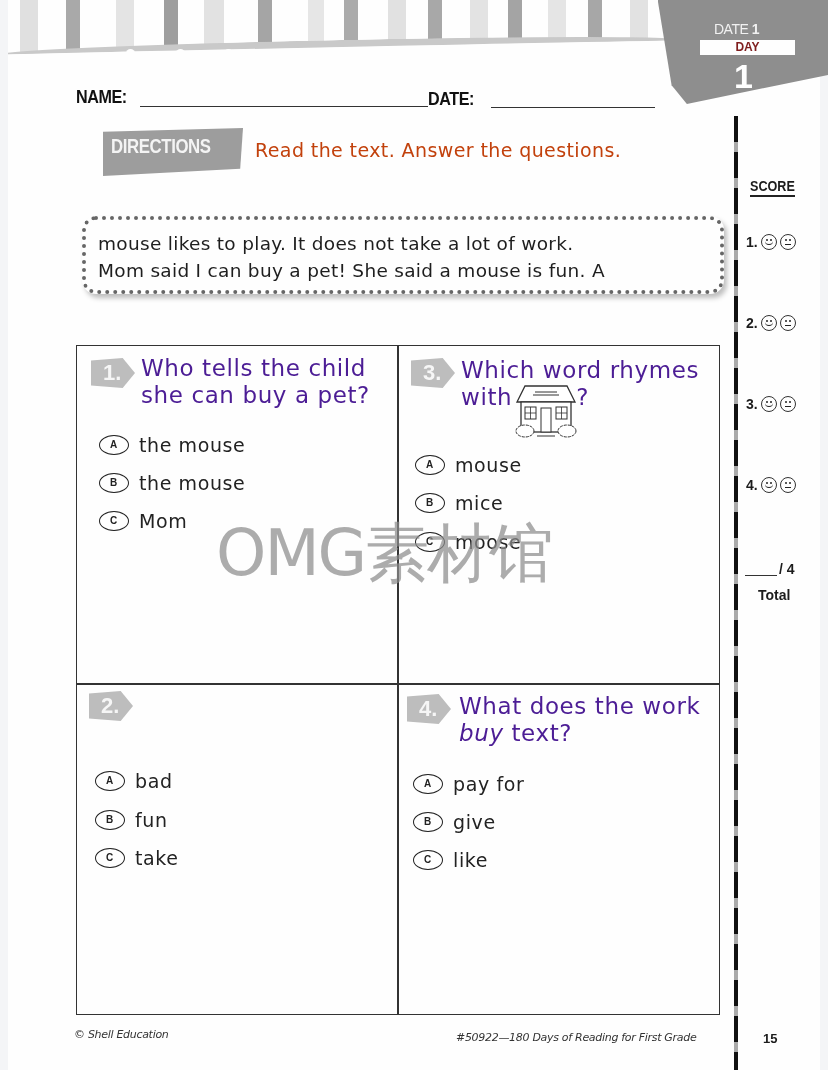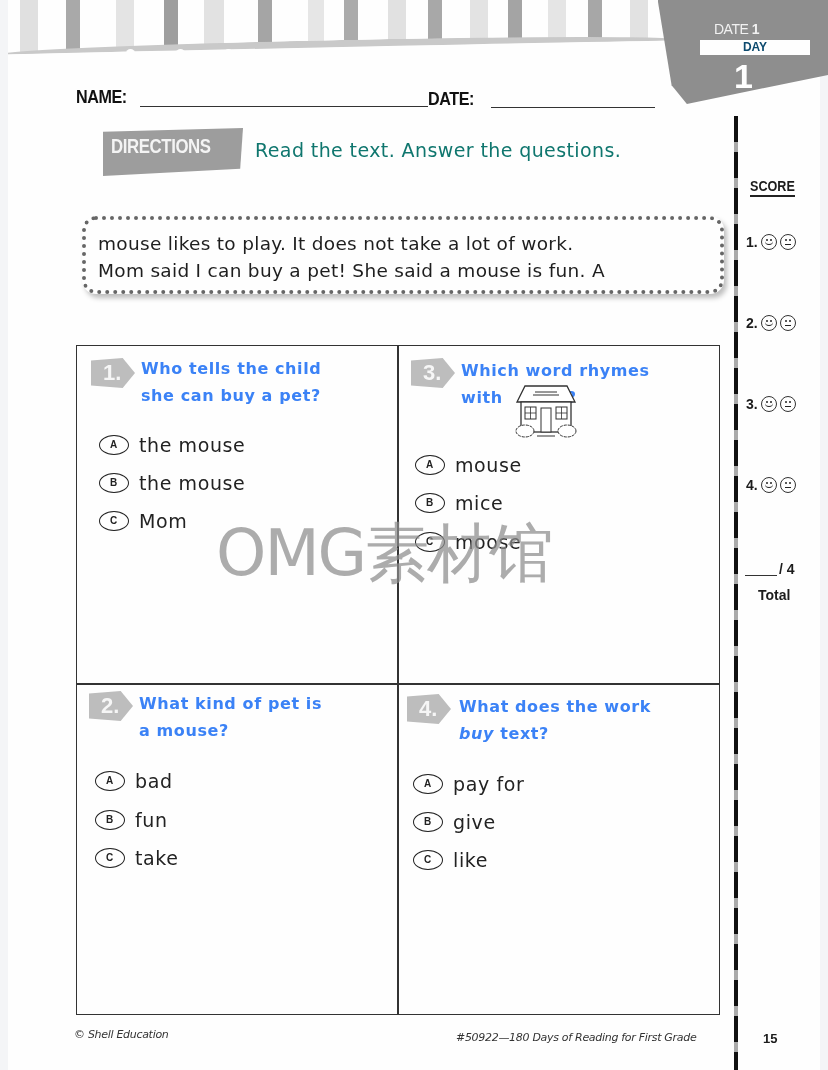--- a/index.html
+++ b/index.html
@@ -12,32 +12,32 @@
   .banner { position: absolute; left: 0; top: 0; width: 660px; height: 62px; overflow: hidden; }
   .stripe { position: absolute; top: 0; height: 56px; }
   .banner-wave { position: absolute; left: -10px; top: 40px; width: 690px; height: 30px; background: #fefefe; border-top: 7px solid #c9c9c9; border-radius: 60% 60% 0 0 / 30% 30% 0 0; transform: rotate(-1.2deg); }
   .dot { position: absolute; width: 9px; height: 9px; border-radius: 50%; background: #fefefe; top: 49px; }
 
   
   .daytag { position: absolute; left: 650px; top: 0; width: 170px; height: 104px; background: #8e8e8e;
             clip-path: polygon(0 0, 100% 0, 100% 72%, 17% 100%, 8% 82%, 0 2%); }
   .week { position: absolute; left: 706px; top: 21px; font-family: "Liberation Sans", sans-serif; color: #f1f1f1; font-size: 14px; letter-spacing: -0.5px; }
   .week b { font-weight: bold; }
-  .daybar { position: absolute; left: 692px; top: 40px; width: 110px; height: 15px; background: #fefefe; color: #0c4a6e; font-family: "Liberation Sans", sans-serif; font-weight: bold; font-size: 12px; text-align: center; line-height: 15px; }
+  .daybar { position: absolute; left: 692px; top: 40px; width: 95px; height: 15px; background: #fefefe; color: #7f1d1d; font-family: "Liberation Sans", sans-serif; font-weight: bold; font-size: 12px; text-align: center; line-height: 15px; }
   .daynum { position: absolute; left: 726px; top: 58px; color: #fefefe; font-family: "Liberation Sans", sans-serif; font-weight: bold; font-size: 34px; line-height: 36px; }
 
   
   .label-bold { position: absolute; font-family: "Liberation Sans", sans-serif; font-weight: bold; font-size: 19px; letter-spacing: -0.5px; transform: scaleX(0.85); transform-origin: left; color: #111; }
   .line { position: absolute; height: 1px; background: #333; }
 
   
   .dir-badge { position: absolute; left: 95px; top: 128px; width: 140px; height: 48px; background: #9d9d9d;
                clip-path: polygon(0 8%, 100% 0, 98% 85%, 0 100%); color: #f4f4f4; font-family: "Liberation Sans", sans-serif; font-weight: bold; font-size: 21px; padding: 6px 0 0 8px; letter-spacing: -0.5px; }
   .dir-badge span { display: inline-block; transform: scaleX(0.8); transform-origin: left; }
-  .dir-text { position: absolute; left: 247px; top: 139px; font-size: 19px; letter-spacing: 0.4px; color: #0f766e; }
+  .dir-text { position: absolute; left: 247px; top: 139px; font-size: 19px; letter-spacing: 0.4px; color: #c2410c; }
 
   
   .passage { position: absolute; left: 74px; top: 216px; width: 642px; height: 78px; border: 4px dotted #666; border-radius: 14px; box-shadow: 3px 4px 5px rgba(0,0,0,0.25); padding: 10px 10px 0 12px; font-size: 18.5px; line-height: 27px; color: #1e1e1e; letter-spacing: 0.3px; }
 
   
   .dash-line { position: absolute; left: 726px; top: 116px; width: 4px; height: 954px;
                background: repeating-linear-gradient(to bottom, #111 0 26px, #aaa 26px 36px); }
   .score-title { position: absolute; left: 742px; top: 178px; font-family: "Liberation Sans", sans-serif; font-weight: bold; font-size: 14px; border-bottom: 2px solid #222; padding-bottom: 1px; transform: scaleX(0.9); transform-origin: left; }
   .score-item { position: absolute; left: 738px; font-family: "Liberation Sans", sans-serif; font-weight: bold; font-size: 14px; display: flex; align-items: center; gap: 1px; }
   .face { display: inline-block; width: 16px; height: 16px; border: 1.3px solid #333; border-radius: 50%; position: relative; margin-left: 2px; }
@@ -50,21 +50,21 @@
   .total-lbl { position: absolute; left: 750px; top: 587px; font-family: "Liberation Sans", sans-serif; font-weight: bold; font-size: 14px; }
 
   
   .grid { position: absolute; left: 68px; top: 345px; width: 644px; height: 670px; border: 1.5px solid #333; }
   .vline { position: absolute; left: 320px; top: 0; width: 1.5px; height: 100%; background: #333; }
   .hline { position: absolute; left: 0; top: 337px; width: 100%; height: 1.5px; background: #333; }
   .cell { position: absolute; width: 320px; height: 335px; }
   .qbadge { position: absolute; width: 44px; height: 30px; background: #bdbdbd;
             clip-path: polygon(0 8%, 72% 0, 100% 50%, 72% 100%, 0 92%); color: #f6f6f6;
             font-family: "Liberation Sans", sans-serif; font-weight: bold; font-size: 22px; padding-left: 12px; line-height: 30px; }
-  .qtext { position: absolute; font-size: 16px; line-height: 27px; letter-spacing: 0.6px; color: #3b82f6; font-weight: bold; }
+  .qtext { position: absolute; font-size: 23px; line-height: 27px; letter-spacing: 0.6px; color: #4c1d95; }
   .qtext i { font-style: italic; }
   .opt { position: absolute; display: flex; align-items: center; font-size: 19px; letter-spacing: 0.6px; color: #222; }
   .bubble { width: 30px; height: 20px; border: 1.4px solid #222; border-radius: 50%; font-family: "Liberation Sans", sans-serif; font-weight: bold; font-size: 10px; text-align: center; line-height: 18px; margin-right: 10px; }
 
   .house { position: absolute; left: 116px; top: 36px; }
 
   
   .footer-left { position: absolute; left: 66px; top: 1028px; font-size: 11px; font-style: italic; color: #333; font-family: "DejaVu Sans", sans-serif; letter-spacing: -0.3px; }
   .footer-mid { position: absolute; left: 448px; top: 1031px; font-size: 11px; font-style: italic; color: #333; letter-spacing: -0.3px; }
   .page-num { position: absolute; left: 755px; top: 1031px; font-family: "Liberation Sans", sans-serif; font-weight: bold; font-size: 13px; }
@@ -218,24 +218,20 @@
           <span>mice</span>
         </div>
       <div class="opt" style="left:16px;top:185px;">
           <span class="bubble">C</span>
           <span>moose</span>
         </div>
     </div>
 
     <div class="cell" style="left:0;top:339px;">
       <div class="qbadge" style="left:12px;top:6px;">2.</div>
-      <div class="qtext" style="left:62px;top:5px;">
-        <div>What kind of pet is</div>
-        <div>a mouse?</div>
-      </div>
       <div class="opt" style="left:18px;top:85px;">
           <span class="bubble">A</span>
           <span>bad</span>
         </div>
       <div class="opt" style="left:18px;top:124px;">
           <span class="bubble">B</span>
           <span>fun</span>
         </div>
       <div class="opt" style="left:18px;top:162px;">
           <span class="bubble">C</span>

